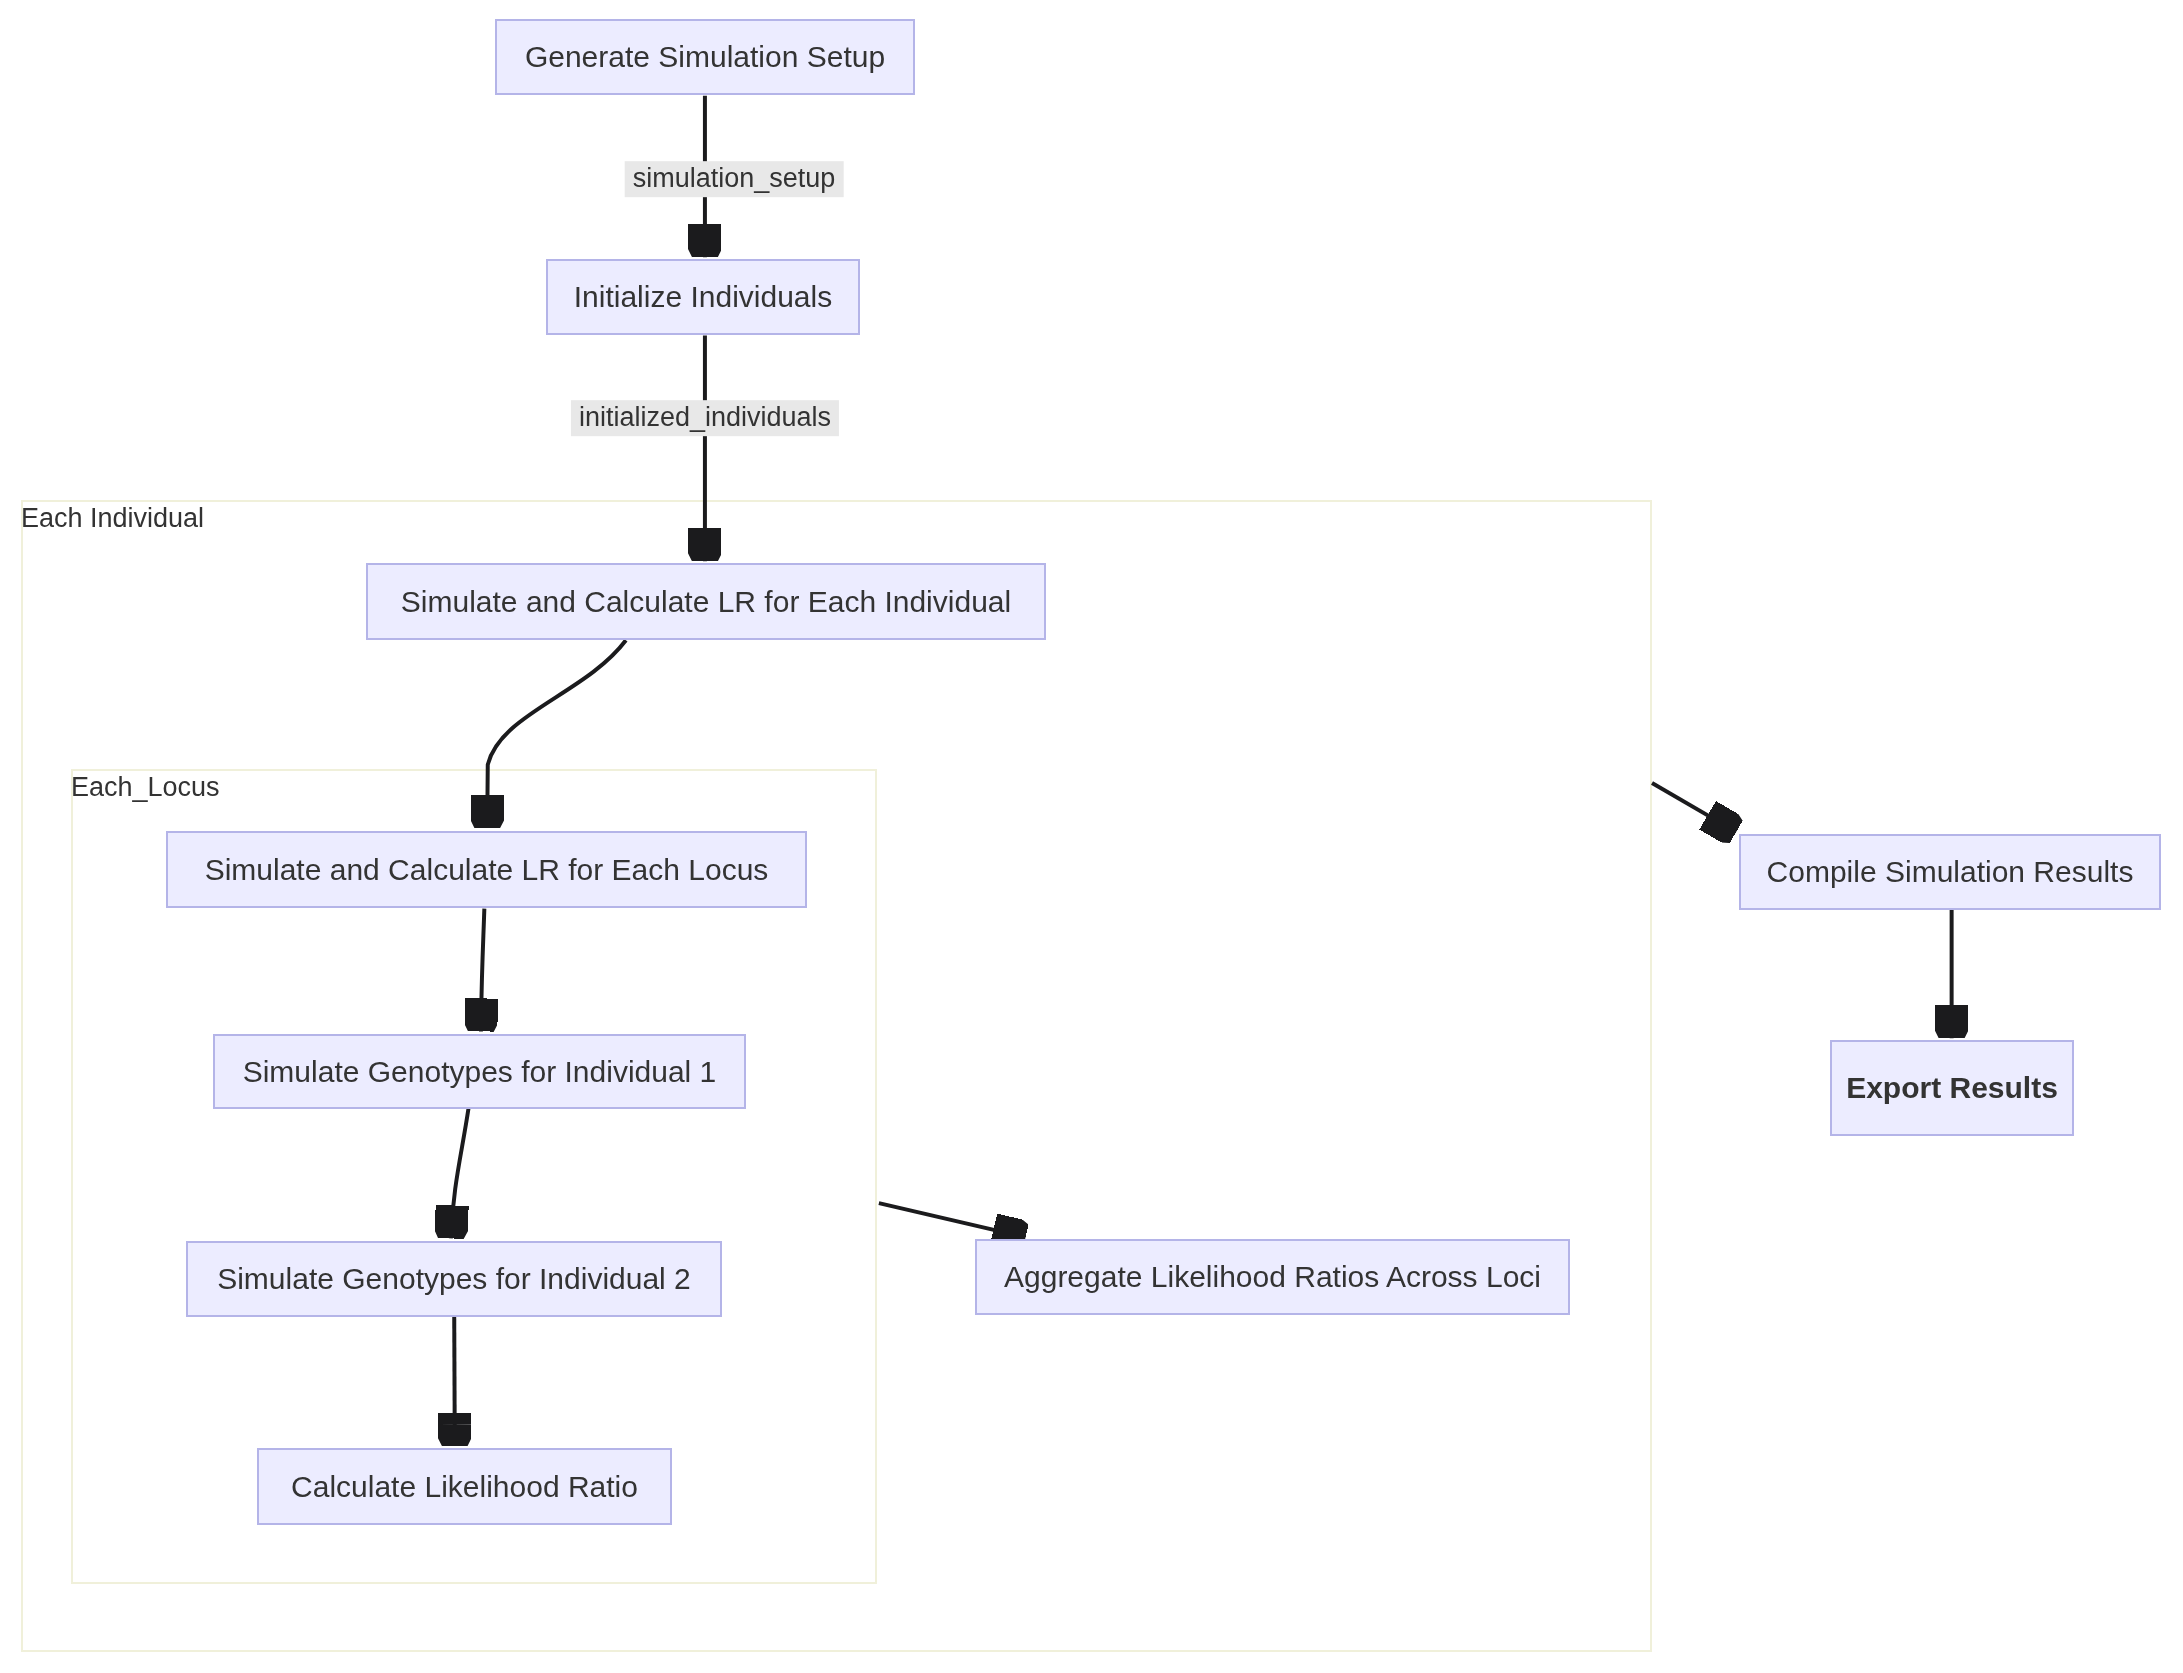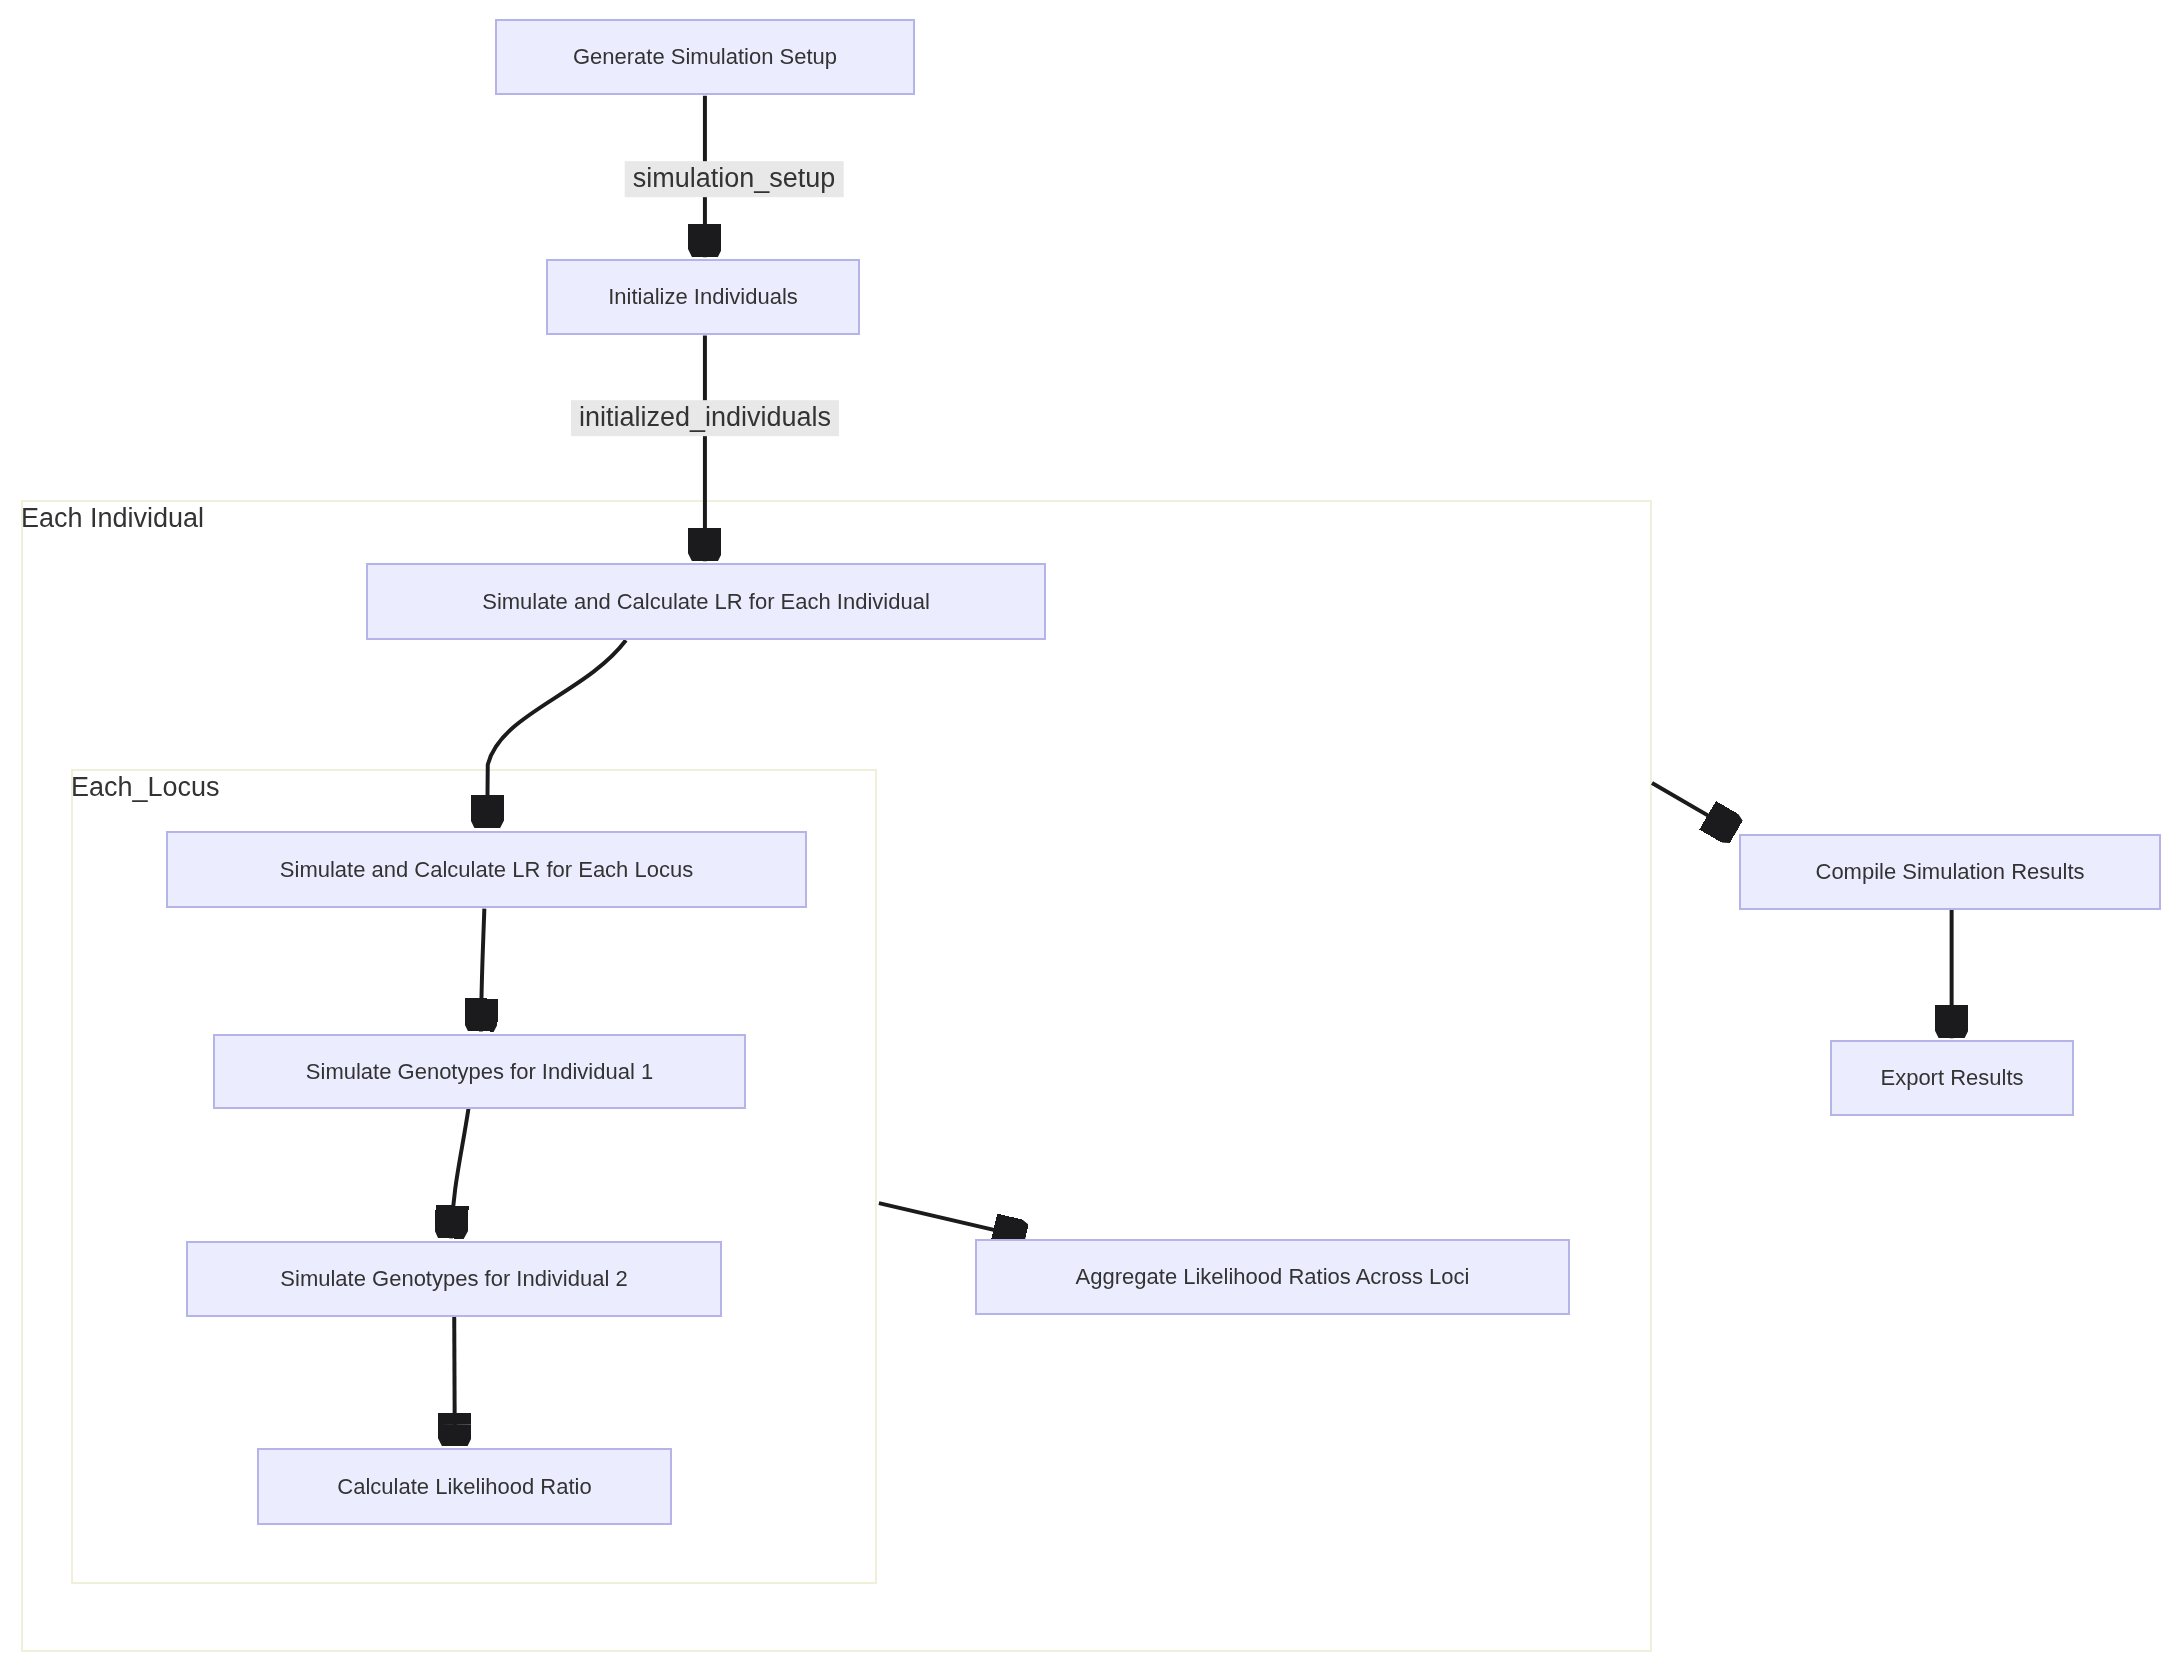--- a/index.html
+++ b/index.html
@@ -51,21 +51,21 @@
     padding: 2.3px 8px;
     white-space: nowrap;
   }
   
   .node {
     position: absolute;
     box-sizing: border-box;
     background: #ececff;
     border: 2.3px solid #b4b4e8;
     color: #333333;
-    font-size: 22px;
+    font-size: 30px;
     display: flex;
     align-items: center;
     justify-content: center;
     text-align: center;
     white-space: nowrap;
   }
 </style>
 </head>
 <body>
 
@@ -108,16 +108,16 @@
   <div class="node" style="left:213px; top:1034px; width:533px; height:75px;">Simulate Genotypes for Individual 1</div>
 
   <div class="node" style="left:186px; top:1241px; width:536px; height:76px;">Simulate Genotypes for Individual 2</div>
 
   <div class="node" style="left:975px; top:1239px; width:595px; height:76px;">Aggregate Likelihood Ratios Across Loci</div>
 
   <div class="node" style="left:257px; top:1448px; width:415px; height:77px;">Calculate Likelihood Ratio</div>
 
   <div class="node" style="left:1739px; top:834px; width:422px; height:76px;">Compile Simulation Results</div>
 
-  <div class="node" style="left:1830px; top:1040px; width:244px; height:76px;">Export Results</div>
+  <div class="node" style="left:1830px; top:1040px; width:244px; height:96px;font-weight:bold;">Export Results</div>
 
 </div>
 
 
 </body></html>

